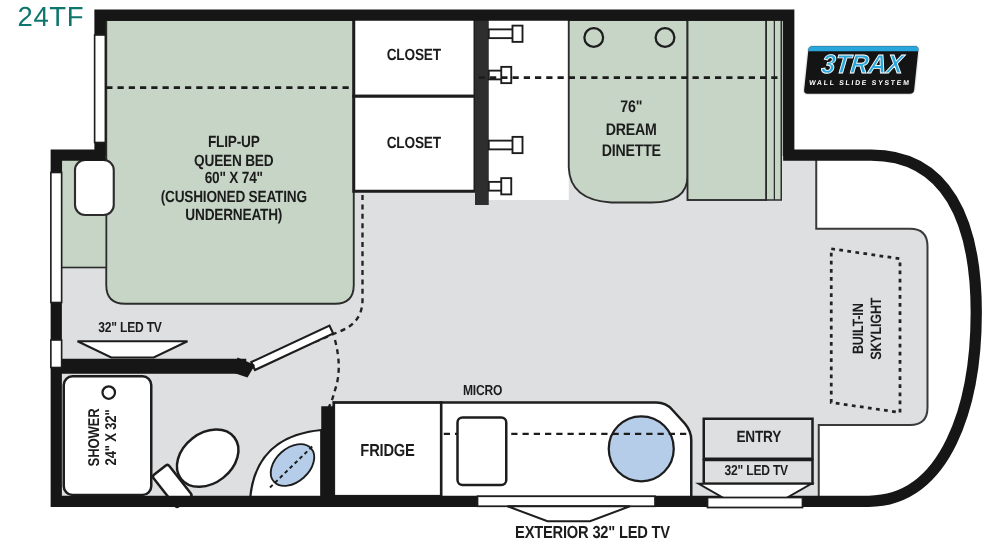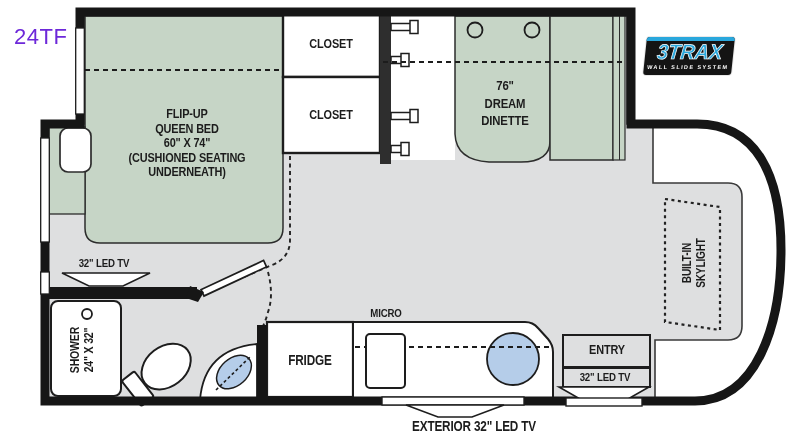--- a/index.html
+++ b/index.html
@@ -16,22 +16,22 @@
   }
   svg{position:absolute;left:0;top:0;}
   .lbl{
     position:absolute;color:#1c1c1c;font-weight:700;text-align:center;
     white-space:pre-line;transform-origin:center center;line-height:14.5px;
     font-size:13px;letter-spacing:-.2px;
   }
   .c{transform:translate(-50%,-50%) scaleX(.84);}
   .rot{transform:translate(-50%,-50%) rotate(-90deg) scaleX(.84);}
   .model{
-    position:absolute;left:14px;top:24px;font-size:22px;font-weight:500;
-    letter-spacing:.5px;color:#6d28d9;
+    position:absolute;left:14px;top:1px;font-size:22px;font-weight:500;
+    letter-spacing:.5px;color:#0f766e;
   }
   
   .trax{
     position:absolute;left:645px;top:37px;width:88px;height:38px;
     background:#141414;transform:skewX(-6deg);border-radius:3px;
     display:flex;flex-direction:column;align-items:center;justify-content:flex-start;
     box-shadow:0 0 0 1px #e8e8e8;
   }
   .trax-top{width:100%;height:4px;background:var(--logoblue);border-radius:3px 3px 0 0;}
   .trax-name{

